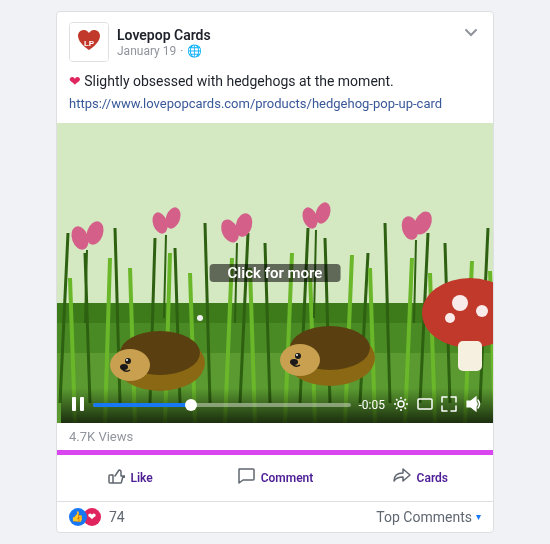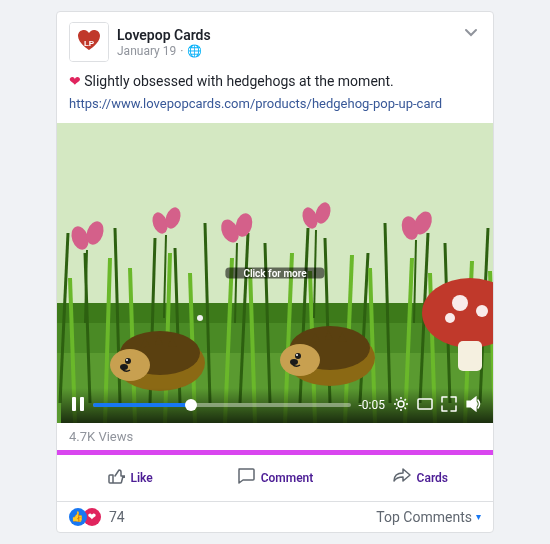--- a/index.html
+++ b/index.html
@@ -119,21 +119,21 @@
     
     .click-overlay {
       position: absolute;
       top: 50%;
       left: 50%;
       transform: translate(-50%, -50%);
       background: rgba(0,0,0,0.55);
       color: #fff;
       padding: 0 18px;
       border-radius: 4px;
-      font-size: 10px;
+      font-size: 15px;
       font-weight: 600;
       white-space: nowrap;
       cursor: pointer;
     }
     
     .video-controls {
       position: absolute;
       bottom: 0;
       left: 4px;
       right: 0;

